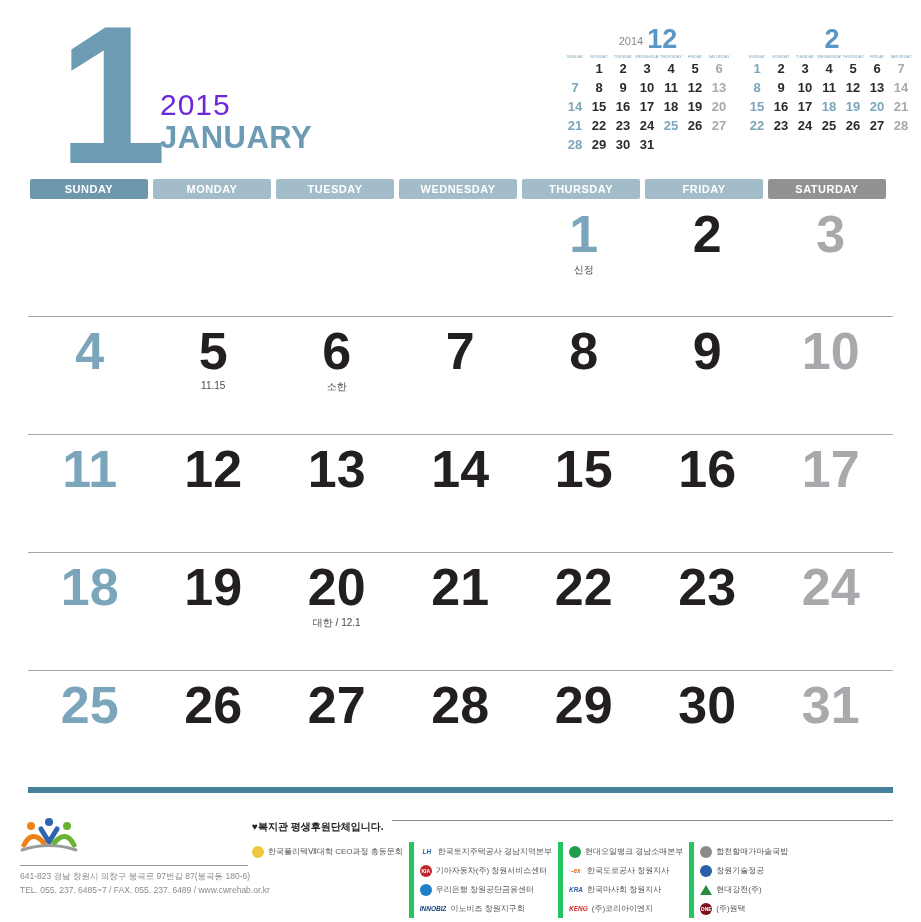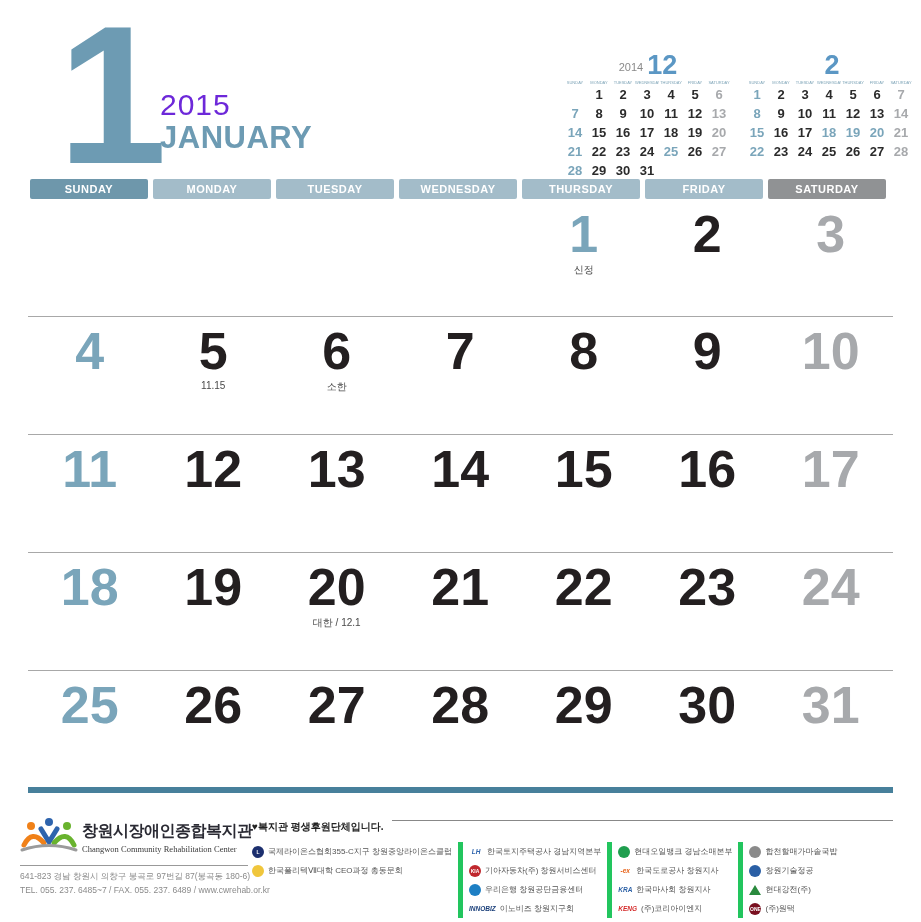--- a/index.html
+++ b/index.html
@@ -5,21 +5,21 @@
   * { margin:0; padding:0; box-sizing:border-box; }
   html,body { background:#ffffff; }
   body { font-family:"Liberation Sans", sans-serif; width:921px; height:922px; position:relative; overflow:hidden; }
 
   
   .big-month { position:absolute; left:58px; top:20px; font-size:196px; line-height:0.78; font-weight:bold; color:#6d9bb3; }
   .year { position:absolute; left:160px; top:88px; font-size:30px; color:#6d28d9; letter-spacing:1px; }
   .month-name { position:absolute; left:160px; top:120px; font-size:31px; font-weight:bold; color:#6d9bb3; letter-spacing:0.5px; }
 
   
-  .mini-cal { position:absolute; top:50px; width:170px; }
+  .mini-cal { position:absolute; top:24px; width:170px; }
   #mini-dec { left:563px; }
   #mini-feb { left:745px; }
   .mini-head { text-align:center; height:30px; line-height:30px; }
   .mini-head .mini-year { font-size:11px; color:#8a8a8a; margin-right:4px; vertical-align:3px; }
   .mini-head .mini-month { font-size:27px; color:#5b97c4; font-weight:bold; }
   .mini-dayrow { display:flex; }
   .mini-dayrow span { width:24px; text-align:center; font-size:4px; color:#7fa5b8; overflow:hidden; white-space:nowrap; }
   .mini-week { display:flex; }
   .mini-week span { width:24px; height:19px; line-height:19px; text-align:center; font-size:13px; font-weight:bold; color:#2b2b2b; }
   .mini-week span.blue { color:#7aa5ba; }
@@ -315,42 +315,34 @@
       <svg width="58" height="40" viewBox="0 0 58 40">
         <circle cx="11" cy="11" r="4" fill="#f08119"></circle>
         <path d="M4,30 Q12,14 24,28" stroke="#f08119" stroke-width="5" fill="none" stroke-linecap="round"></path>
         <circle cx="29" cy="7" r="4" fill="#2e64ad"></circle>
         <path d="M21,14 L29,27 L37,14" stroke="#2e64ad" stroke-width="5" fill="none" stroke-linecap="round" stroke-linejoin="round"></path>
         <circle cx="47" cy="11" r="4" fill="#69b32e"></circle>
         <path d="M34,28 Q46,14 54,30" stroke="#69b32e" stroke-width="5" fill="none" stroke-linecap="round"></path>
         <path d="M2,35 Q29,26 56,35" stroke="#9b9b9b" stroke-width="3" fill="none" stroke-linecap="round"></path>
       </svg>
     </span>
-    <span class="logo-text">
-      <div class="logo-title">창원시장애인종합복지관</div>
-      <div class="logo-sub">Changwon Community Rehabilitation Center</div>
-    </span>
   </div>
   <div class="logo-div"></div>
   <div class="addr">641-823 경남 창원시 의창구 봉곡로 97번길 87(봉곡동 180-6)</div>
   <div class="tel">TEL. 055. 237. 6485~7 / FAX. 055. 237. 6489 / www.cwrehab.or.kr</div>
 </div>
 
 <div class="sponsor-area">
   <div class="sp-head">
     <span class="sp-head-label">♥복지관 평생후원단체입니다.</span>
     <span class="sp-head-rule"></span>
   </div>
   <div class="sp-cols" id="sp-cols">
       <div class="sp-col">
         <div class="sp-item">
-          <span class="sp-ic" style="background: rgb(28, 47, 110);">L</span>
-          <span class="sp-label">국제라이온스협회355-C지구 창원중앙라이온스클럽</span>
-        </div>
-        <div class="sp-item">
           <span class="sp-ic" style="background: rgb(240, 198, 60);"></span>
           <span class="sp-label">한국폴리텍Ⅶ대학 CEO과정 총동문회</span>
         </div>
       </div>
       <div class="sp-col">
         <div class="sp-item">
           <span class="sp-ic textlogo" style="color: rgb(46, 100, 173);">LH</span>
           <span class="sp-label">한국토지주택공사 경남지역본부</span>
         </div>
         <div class="sp-item">

